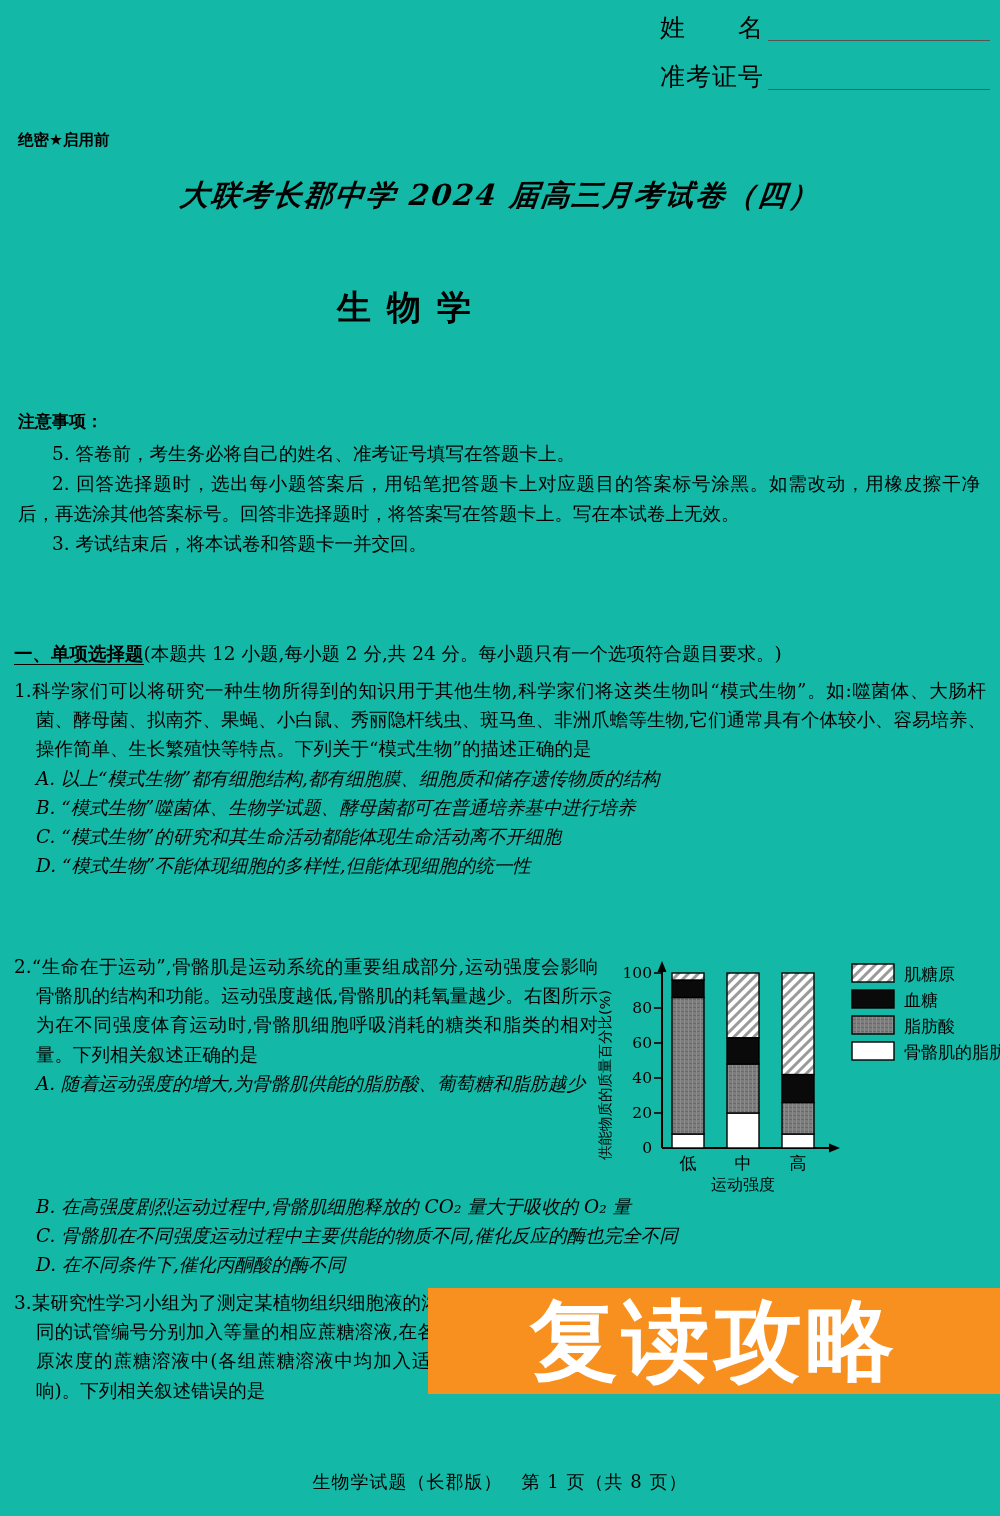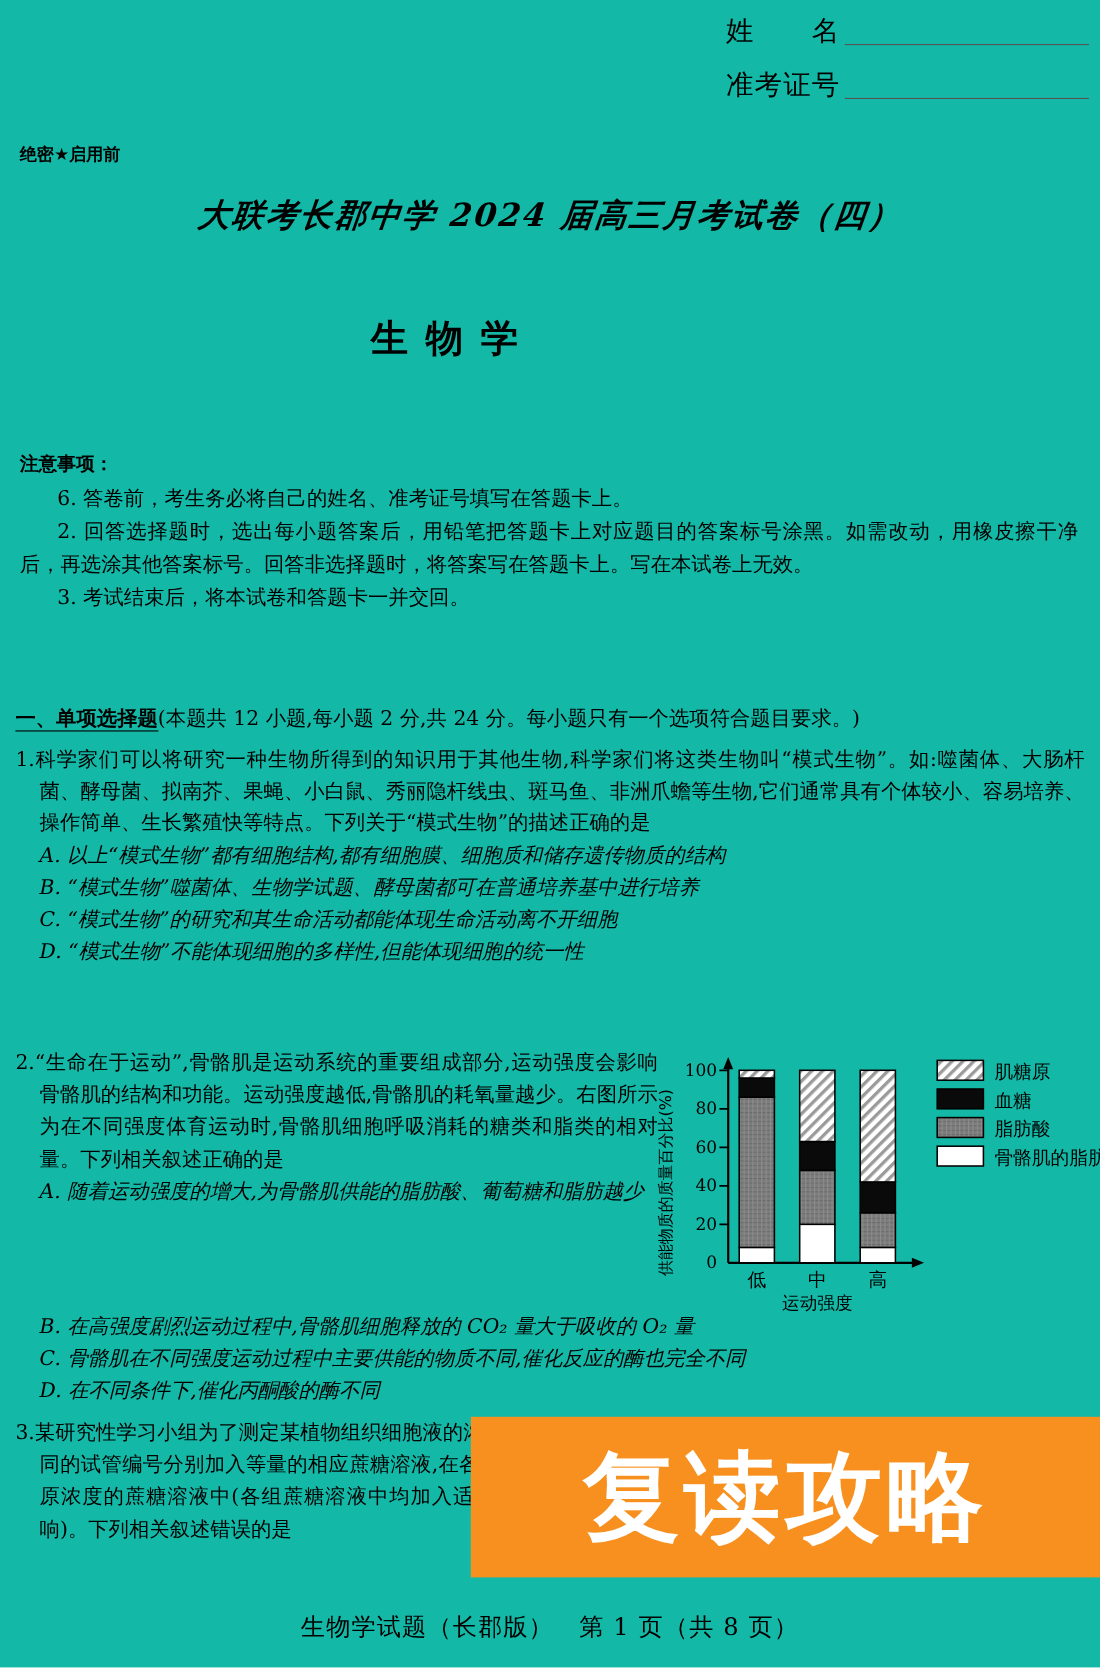--- a/index.html
+++ b/index.html
@@ -152,21 +152,21 @@
     width: 404px;
     height: 240px;
   }
 
   
   #watermark {
     position: absolute;
     left: 428px;
     top: 1288px;
     width: 572px;
-    height: 146px;
+    height: 106px;
     background: #F7901E;
     display: flex;
     align-items: center;
     justify-content: center;
     overflow: hidden;
   }
   #watermark .wm-text {
     font-family: "DejaVu Sans", "Liberation Sans", sans-serif;
     font-weight: bold;
     font-size: 88px;
@@ -176,21 +176,21 @@
     white-space: nowrap;
   }
 
   
   #footer {
     position: absolute;
     bottom: 22px;
     left: 0;
     width: 1000px;
     text-align: center;
-    font-size: 22px;
+    font-size: 18px;
     font-family: "DejaVu Serif", "Liberation Serif", serif;
     letter-spacing: 1px;
   }
 </style>
 </head>
 <body>
 
 <div id="page">
 
   <div class="hdr-block">
@@ -204,21 +204,21 @@
     </div>
   </div>
 
   <div class="secret">绝密★启用前</div>
 
   <div class="paper-title">大联考长郡中学 2024 届高三月考试卷（四）</div>
   <div class="subject-title">生物学</div>
 
   <div class="notice">
     <div class="notice-heading">注意事项：</div>
-    <div class="notice-item">6. 答卷前，考生务必将自己的姓名、准考证号填写在答题卡上。</div>
+    <div class="notice-item">5. 答卷前，考生务必将自己的姓名、准考证号填写在答题卡上。</div>
     <div class="notice-item">2. 回答选择题时，选出每小题答案后，用铅笔把答题卡上对应题目的答案标号涂黑。如需改动，用橡皮擦干净后，再选涂其他答案标号。回答非选择题时，将答案写在答题卡上。写在本试卷上无效。</div>
     <div class="notice-item">3. 考试结束后，将本试卷和答题卡一并交回。</div>
   </div>
 
   <div class="section-heading">
     <b>一、单项选择题</b><span>(本题共 12 小题,每小题 2 分,共 24 分。每小题只有一个选项符合题目要求。)</span>
   </div>
 
   <div class="q" id="q1">
     <div class="q-body q-hang"><span>1.</span><span>科学家们可以将研究一种生物所得到的知识用于其他生物,科学家们将这类生物叫“模式生物”。如:噬菌体、大肠杆菌、酵母菌、拟南芥、果蝇、小白鼠、秀丽隐杆线虫、斑马鱼、非洲爪蟾等生物,它们通常具有个体较小、容易培养、操作简单、生长繁殖快等特点。下列关于“模式生物”的描述正确的是</span></div>

